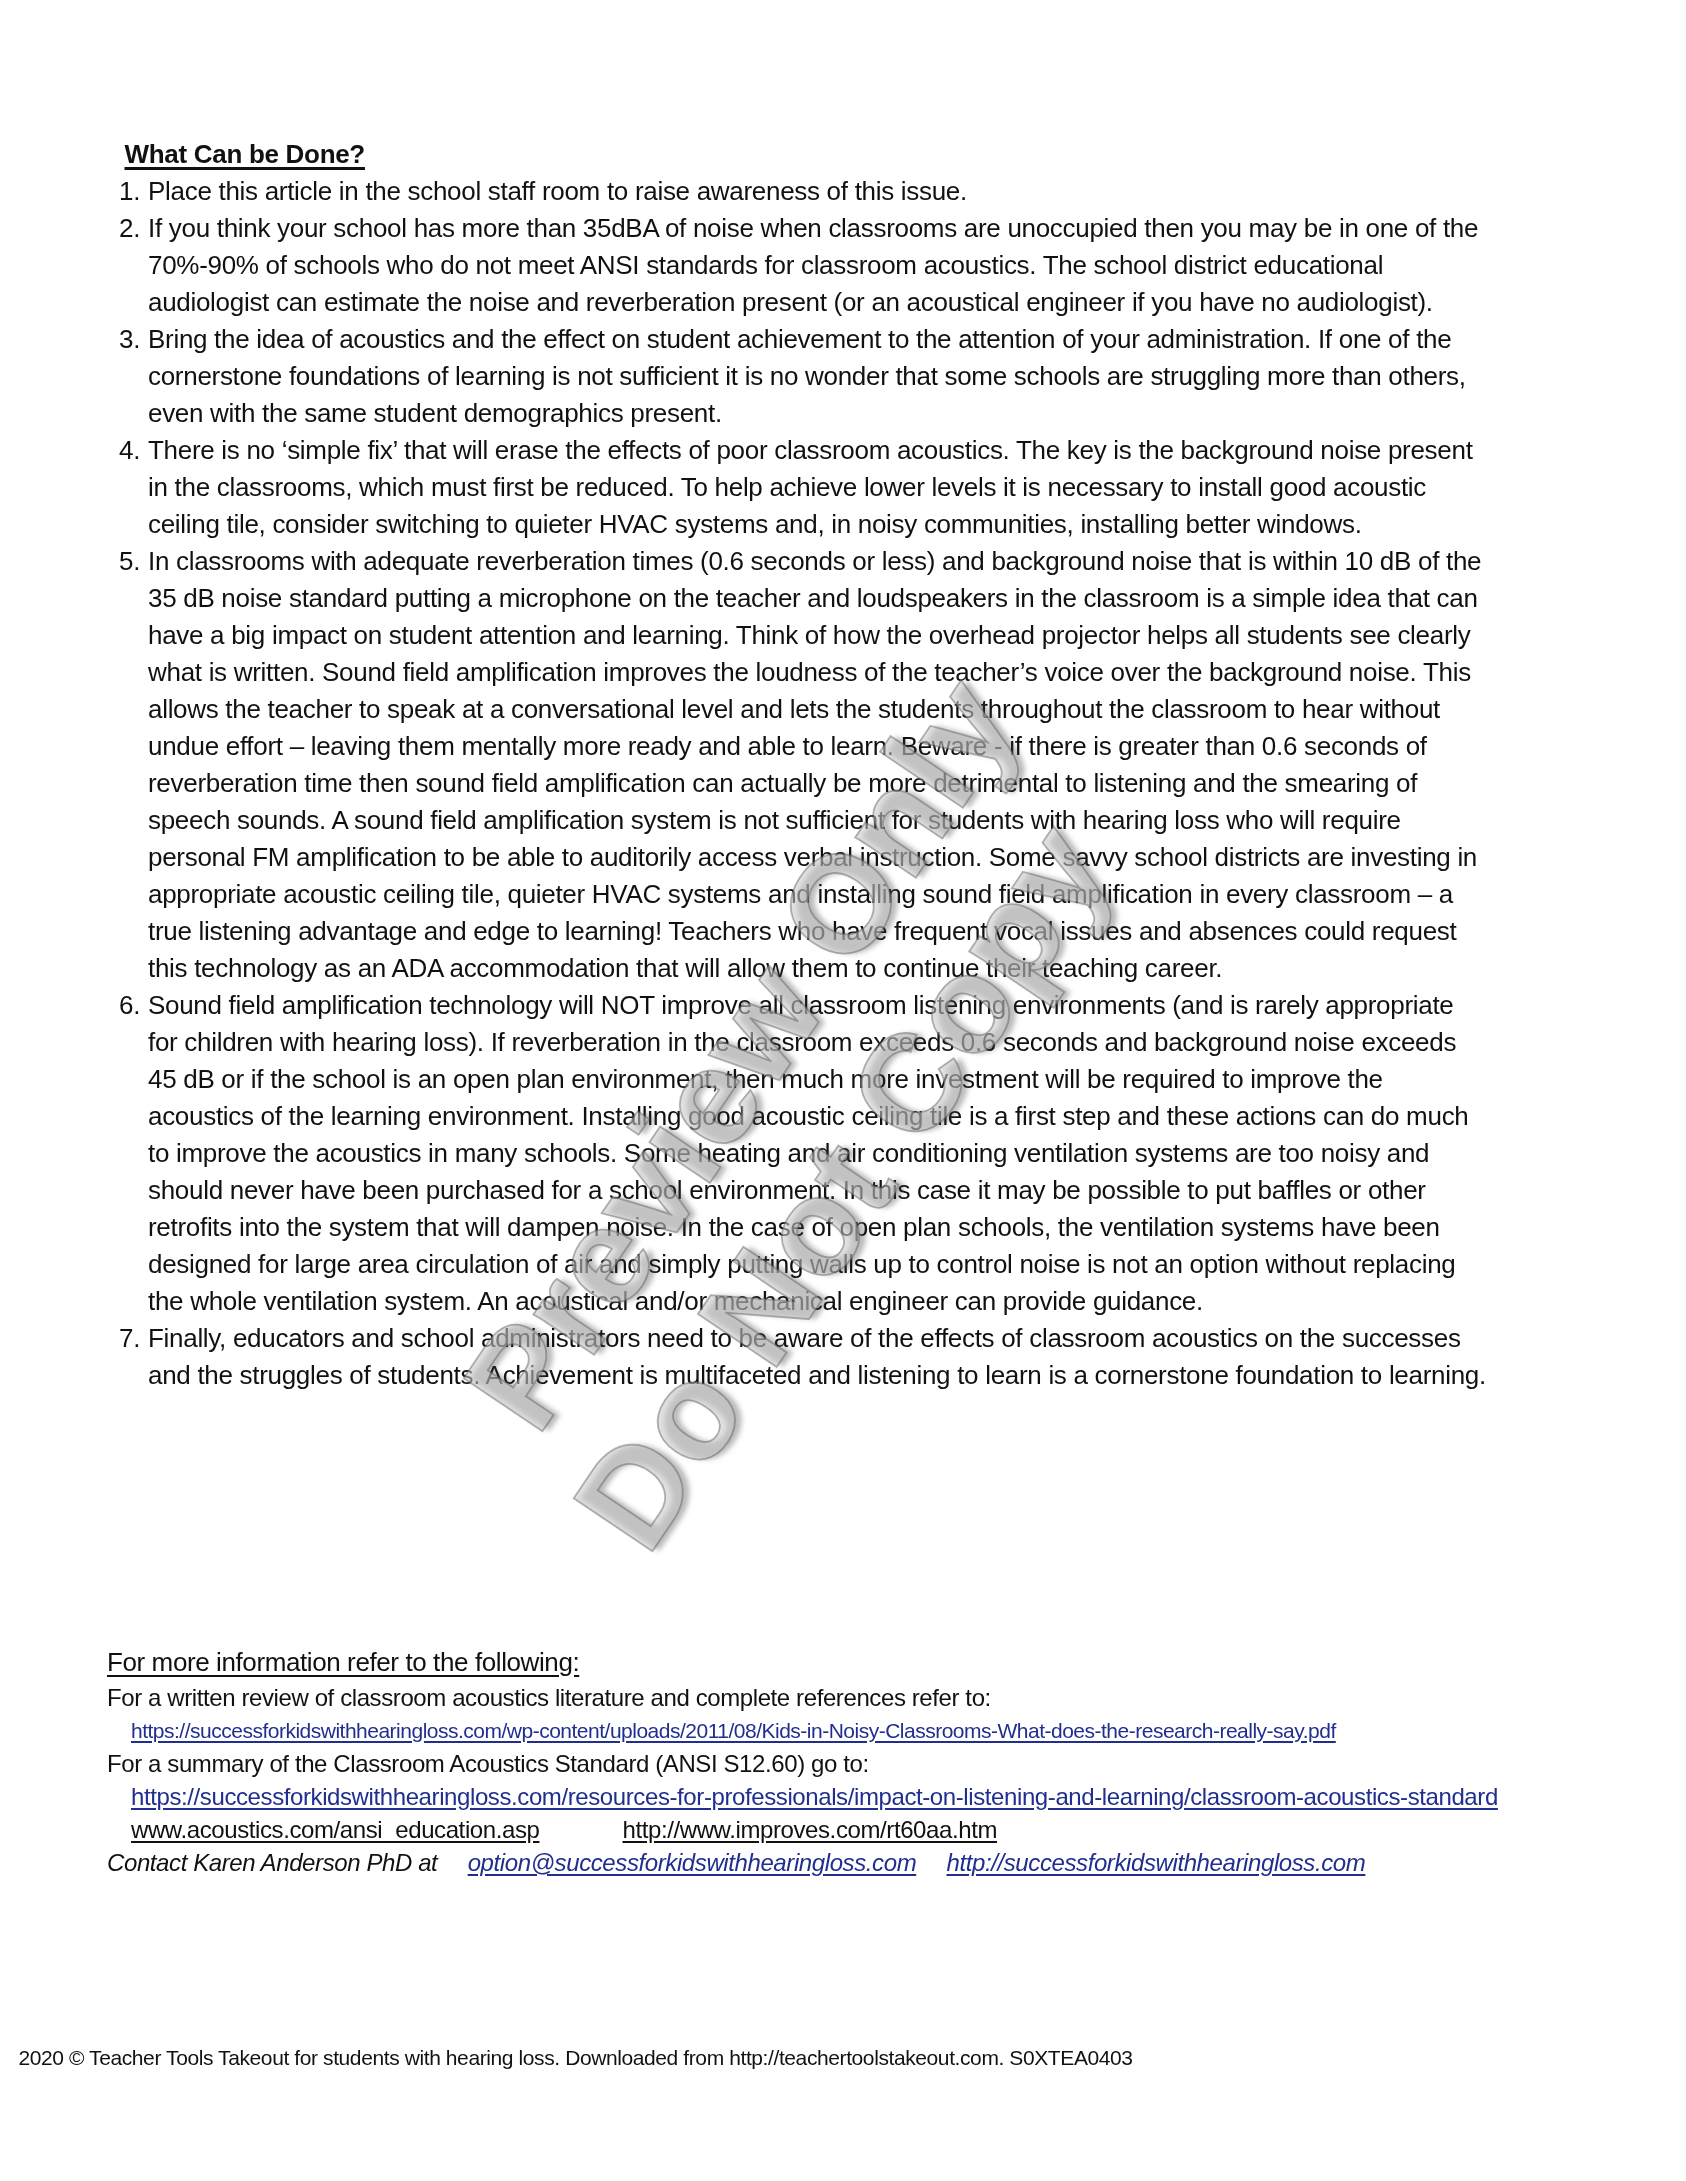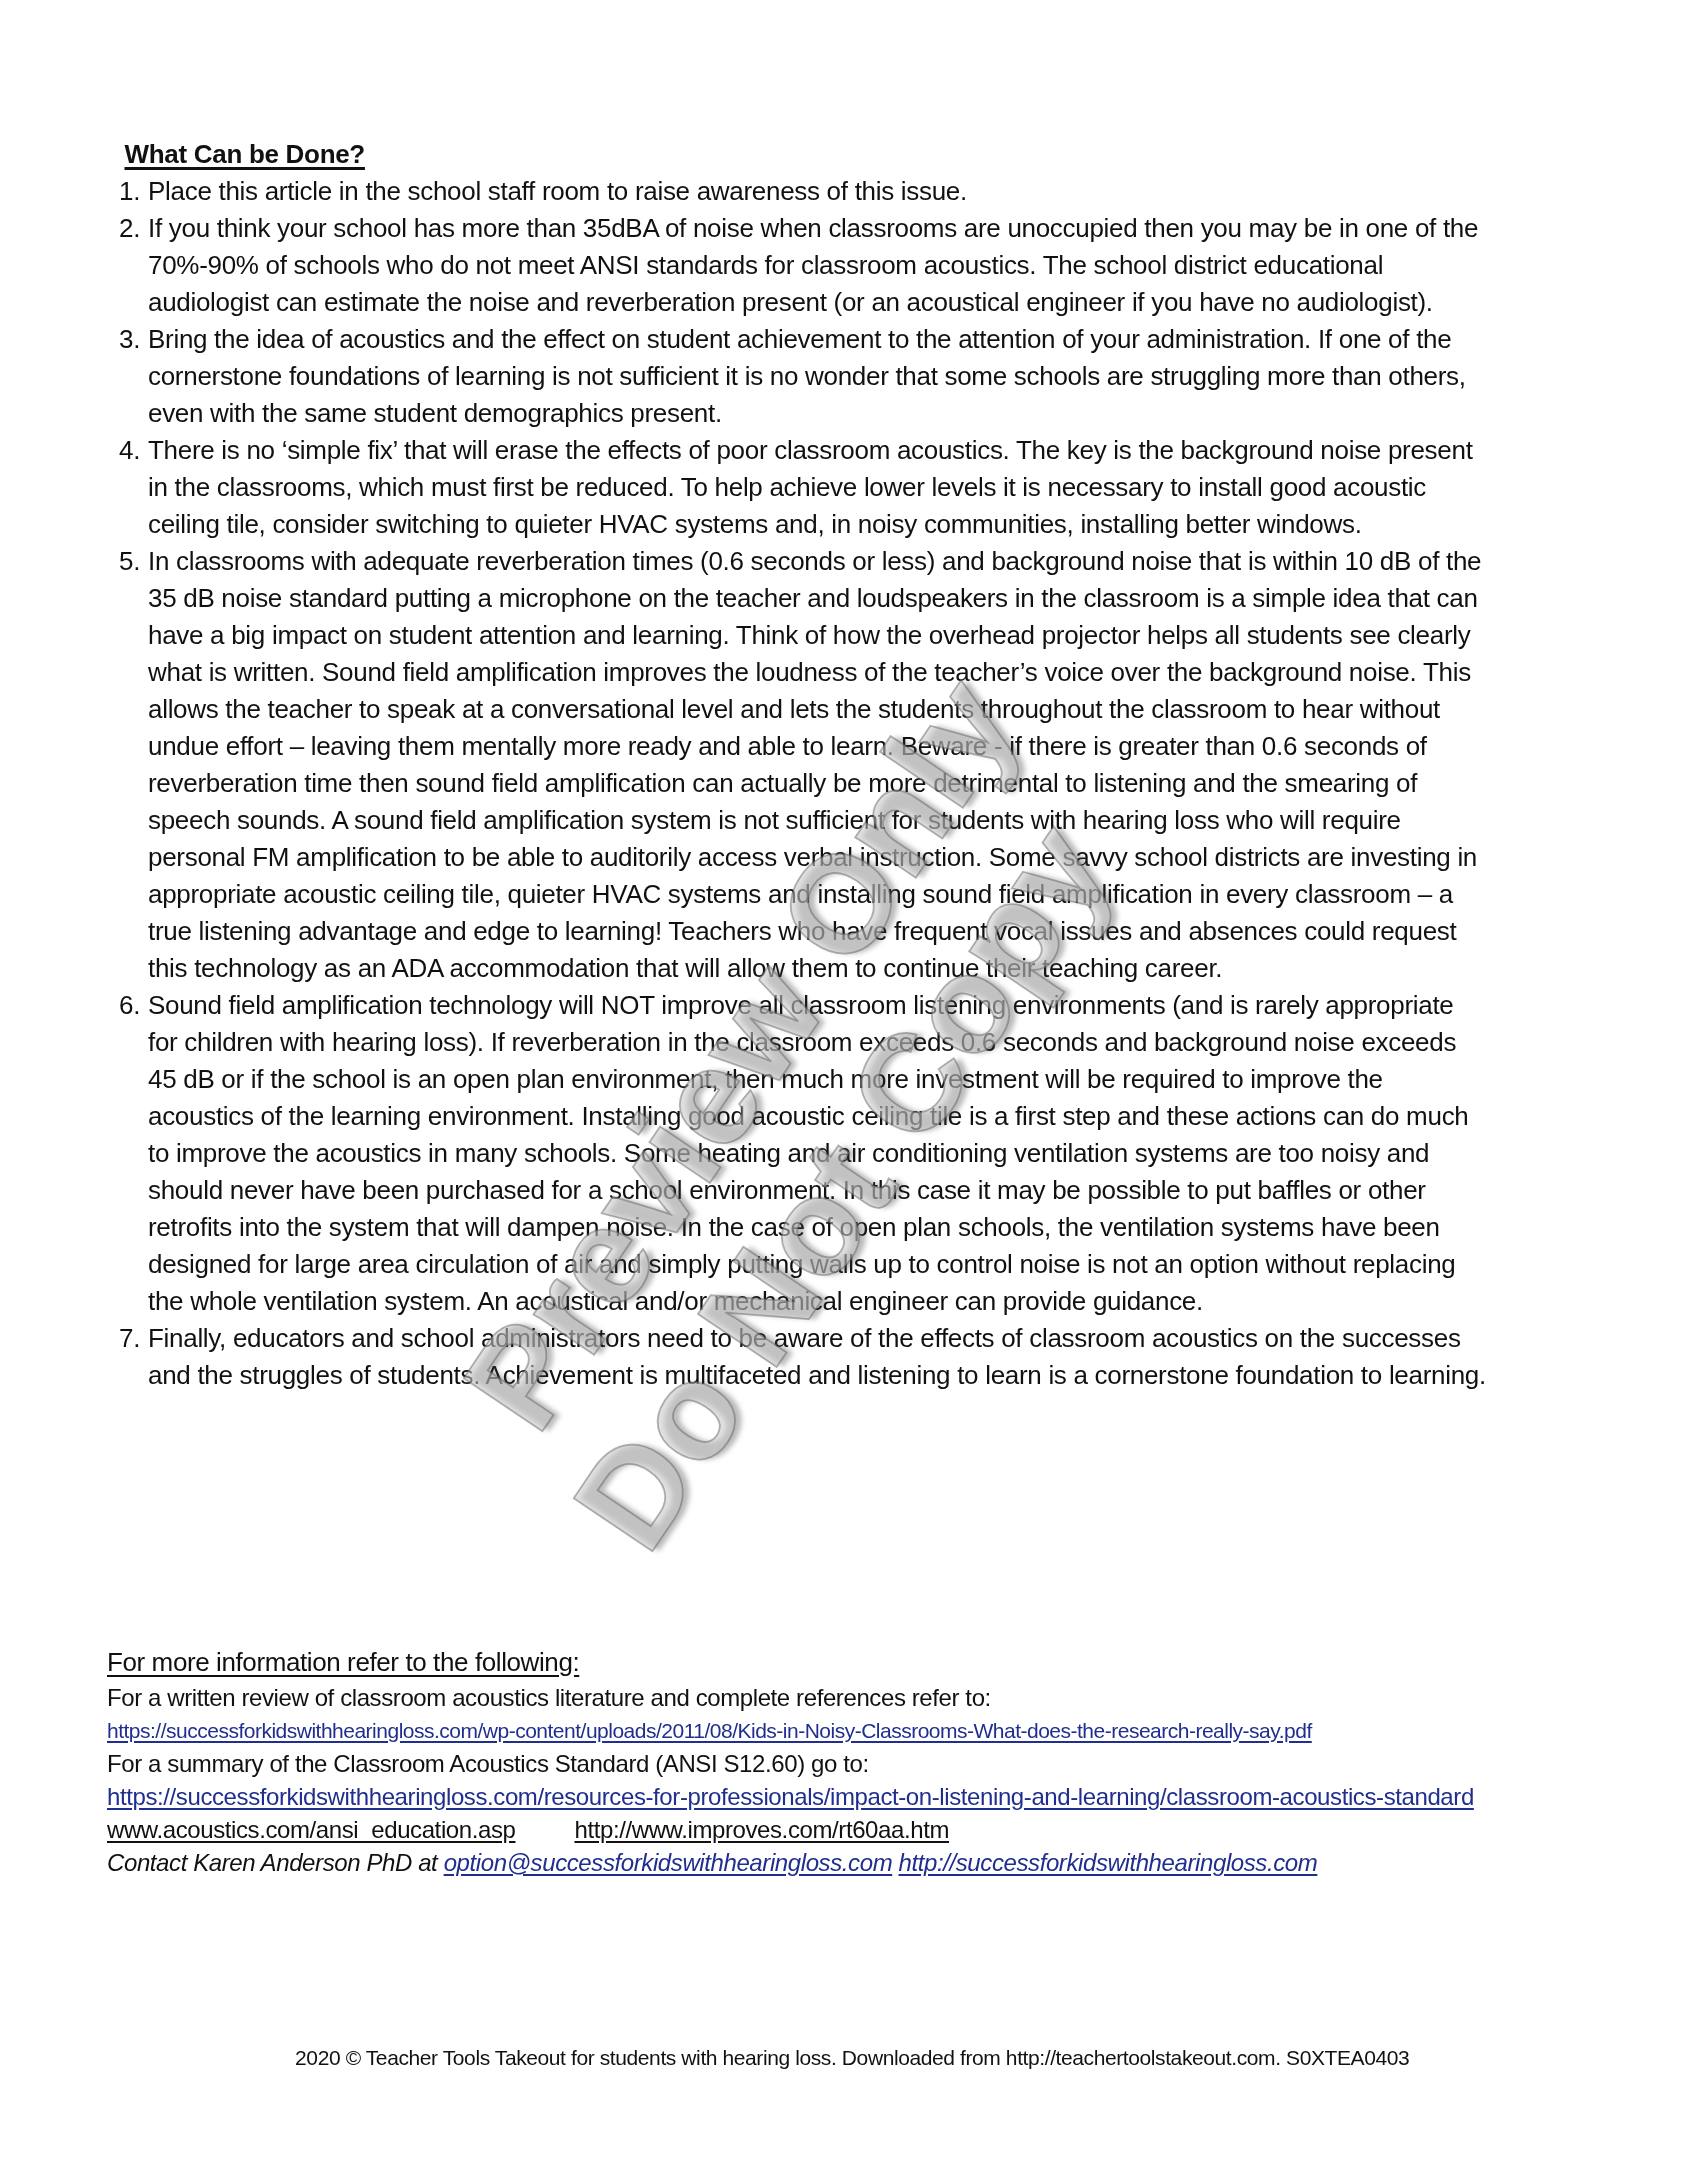--- a/index.html
+++ b/index.html
@@ -46,32 +46,32 @@
       font-size: 26px;
       text-decoration: underline;
       text-underline-offset: 3.7px;
       display: block;
       margin-bottom: 1.8px;
     }
     .link {
       color: #1f2e8f;
       text-decoration: underline;
       text-underline-offset: 2.8px;
+      margin-left: 24px;
     }
     .link.small { font-size: 21px; letter-spacing: -0.5px; }
     .link.black { color: #111111; }
     .row { display: block; }
     .contact { font-style: italic; }
     .gap { display: inline-block; width: 59px; }
     .footer {
       position: absolute;
       left: 0;
       width: 1686px;
       top: 2046px;
-      text-align: center;
       font-size: 21px;
       letter-spacing: -0.4px;
       padding-left: 18.4px;
       box-sizing: border-box;
     }
     .watermark {
       position: absolute;
       font-size: 138px;
       font-weight: bold;
       color: rgba(200,200,200,0.55);

